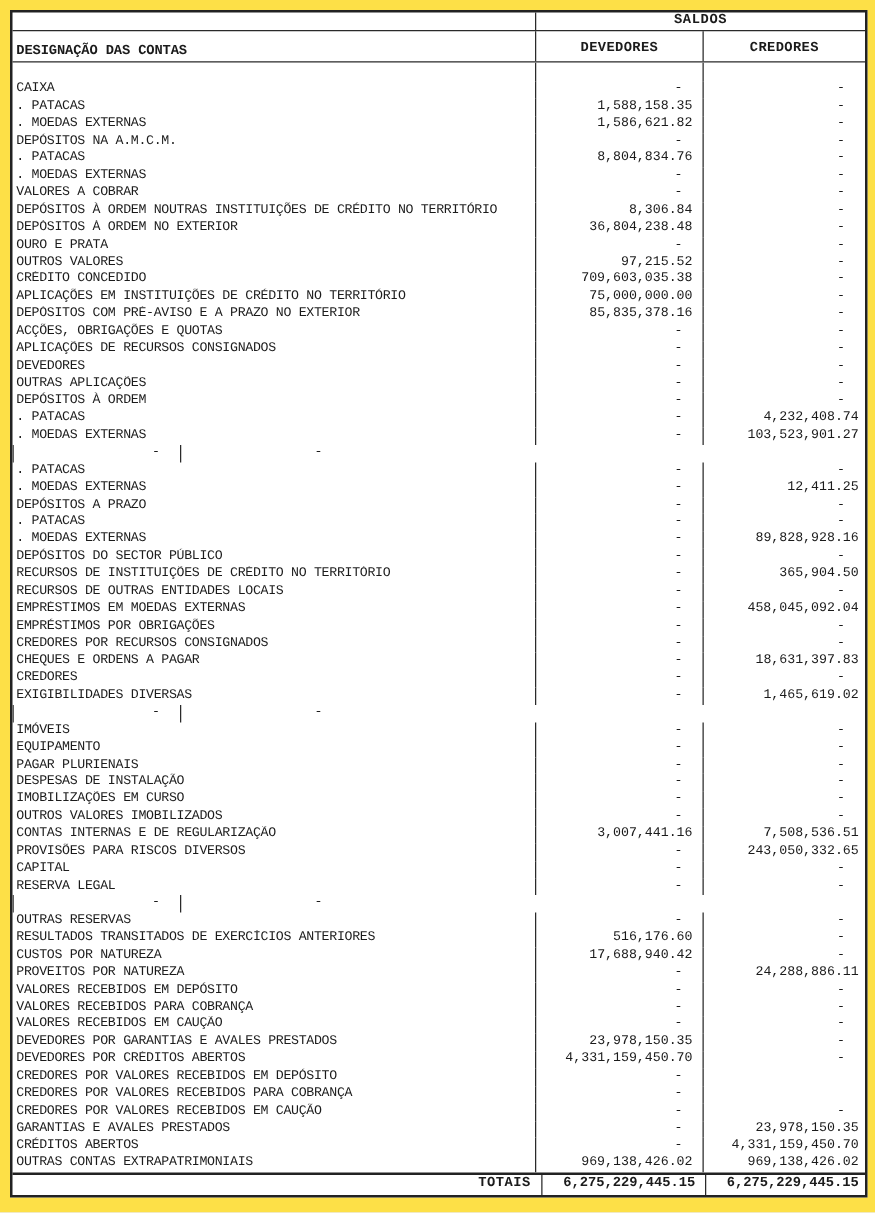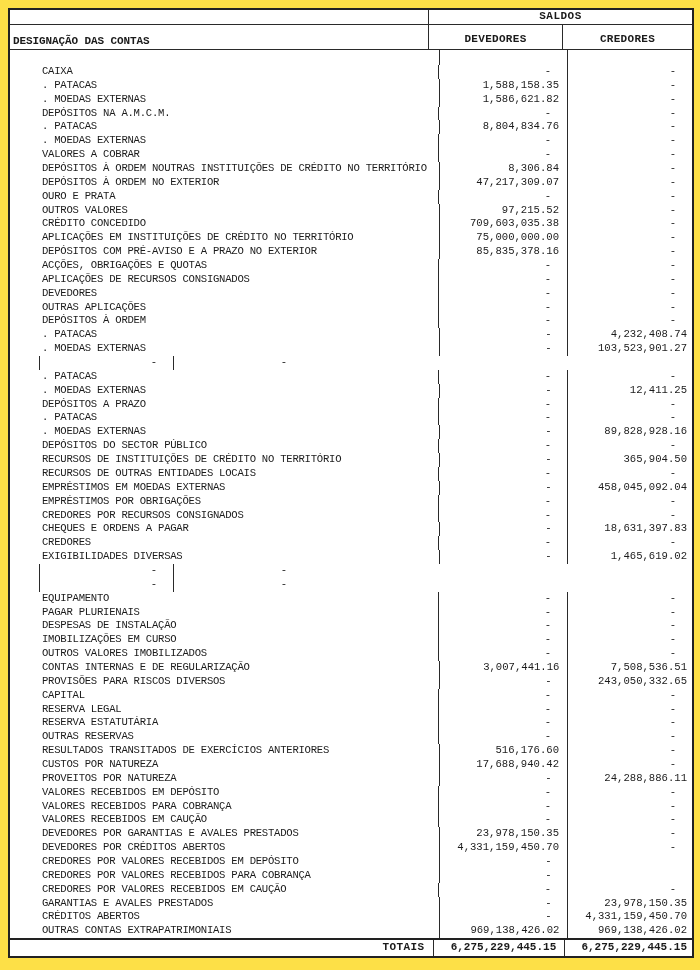--- a/index.html
+++ b/index.html
@@ -25,21 +25,21 @@
     width:418px;display:flex;align-items:flex-end;padding:0 0 2px 3px;
     font-weight:bold;font-size:11px;letter-spacing:-0.1px;box-sizing:border-box;
   }
   .h2-dev,.h2-cred{
     border-left:1px solid #2a2a2a;display:flex;align-items:flex-end;justify-content:center;
     font-weight:bold;font-size:11px;padding-bottom:4px;box-sizing:border-box;letter-spacing:0.3px;
   }
   .h2-dev{width:134px;}
   .h2-cred{width:130px;}
   
-  .tbody{height:888px;overflow:hidden;padding-left:29px;}
+  .tbody{height:888px;overflow:hidden;}
   .trow{display:flex;height:13.86px;}
   .trow.spacer{height:15px;}
   .c-label{
     width:418px;font-size:10.6px;line-height:13.8px;letter-spacing:-0.25px;
     white-space:nowrap;overflow:hidden;padding-left:3px;box-sizing:border-box;
   }
   .c-dev,.c-cred{
     border-left:1px solid #2a2a2a;text-align:right;font-size:10.6px;line-height:13.8px;
     box-sizing:border-box;white-space:nowrap;overflow:hidden;
   }
@@ -115,21 +115,21 @@
           <div class="c-dev dash-cell">-</div>
           <div class="c-cred dash-cell">-</div>
         </div>
         <div class="trow">
           <div class="c-label">DEPÓSITOS À ORDEM NOUTRAS INSTITUIÇÕES DE CRÉDITO NO TERRITÓRIO</div>
           <div class="c-dev">8,306.84</div>
           <div class="c-cred dash-cell">-</div>
         </div>
         <div class="trow">
           <div class="c-label">DEPÓSITOS À ORDEM NO EXTERIOR</div>
-          <div class="c-dev">47,217,309.07</div>
+          <div class="c-dev">36,804,238.48</div>
           <div class="c-cred dash-cell">-</div>
         </div>
         <div class="trow">
           <div class="c-label">OURO E PRATA</div>
           <div class="c-dev dash-cell">-</div>
           <div class="c-cred dash-cell">-</div>
         </div>
         <div class="trow">
           <div class="c-label">OUTROS VALORES</div>
           <div class="c-dev">97,215.52</div>
@@ -257,20 +257,21 @@
         <div class="trow">
           <div class="c-label">EXIGIBILIDADES DIVERSAS</div>
           <div class="c-dev dash-cell">-</div>
           <div class="c-cred">1,465,619.02</div>
         </div>
         <div class="trow">
           <div class="c-dev dash-cell">-</div>
           <div class="c-cred dash-cell">-</div>
         </div>
         <div class="trow">
+          <div class="c-label">IMÓVEIS</div>
           <div class="c-dev dash-cell">-</div>
           <div class="c-cred dash-cell">-</div>
         </div>
         <div class="trow">
           <div class="c-label">EQUIPAMENTO</div>
           <div class="c-dev dash-cell">-</div>
           <div class="c-cred dash-cell">-</div>
         </div>
         <div class="trow">
           <div class="c-label">PAGAR PLURIENAIS</div>
@@ -306,21 +307,20 @@
           <div class="c-label">CAPITAL</div>
           <div class="c-dev dash-cell">-</div>
           <div class="c-cred dash-cell">-</div>
         </div>
         <div class="trow">
           <div class="c-label">RESERVA LEGAL</div>
           <div class="c-dev dash-cell">-</div>
           <div class="c-cred dash-cell">-</div>
         </div>
         <div class="trow">
-          <div class="c-label">RESERVA ESTATUTÁRIA</div>
           <div class="c-dev dash-cell">-</div>
           <div class="c-cred dash-cell">-</div>
         </div>
         <div class="trow">
           <div class="c-label">OUTRAS RESERVAS</div>
           <div class="c-dev dash-cell">-</div>
           <div class="c-cred dash-cell">-</div>
         </div>
         <div class="trow">
           <div class="c-label">RESULTADOS TRANSITADOS DE EXERCÍCIOS ANTERIORES</div>

